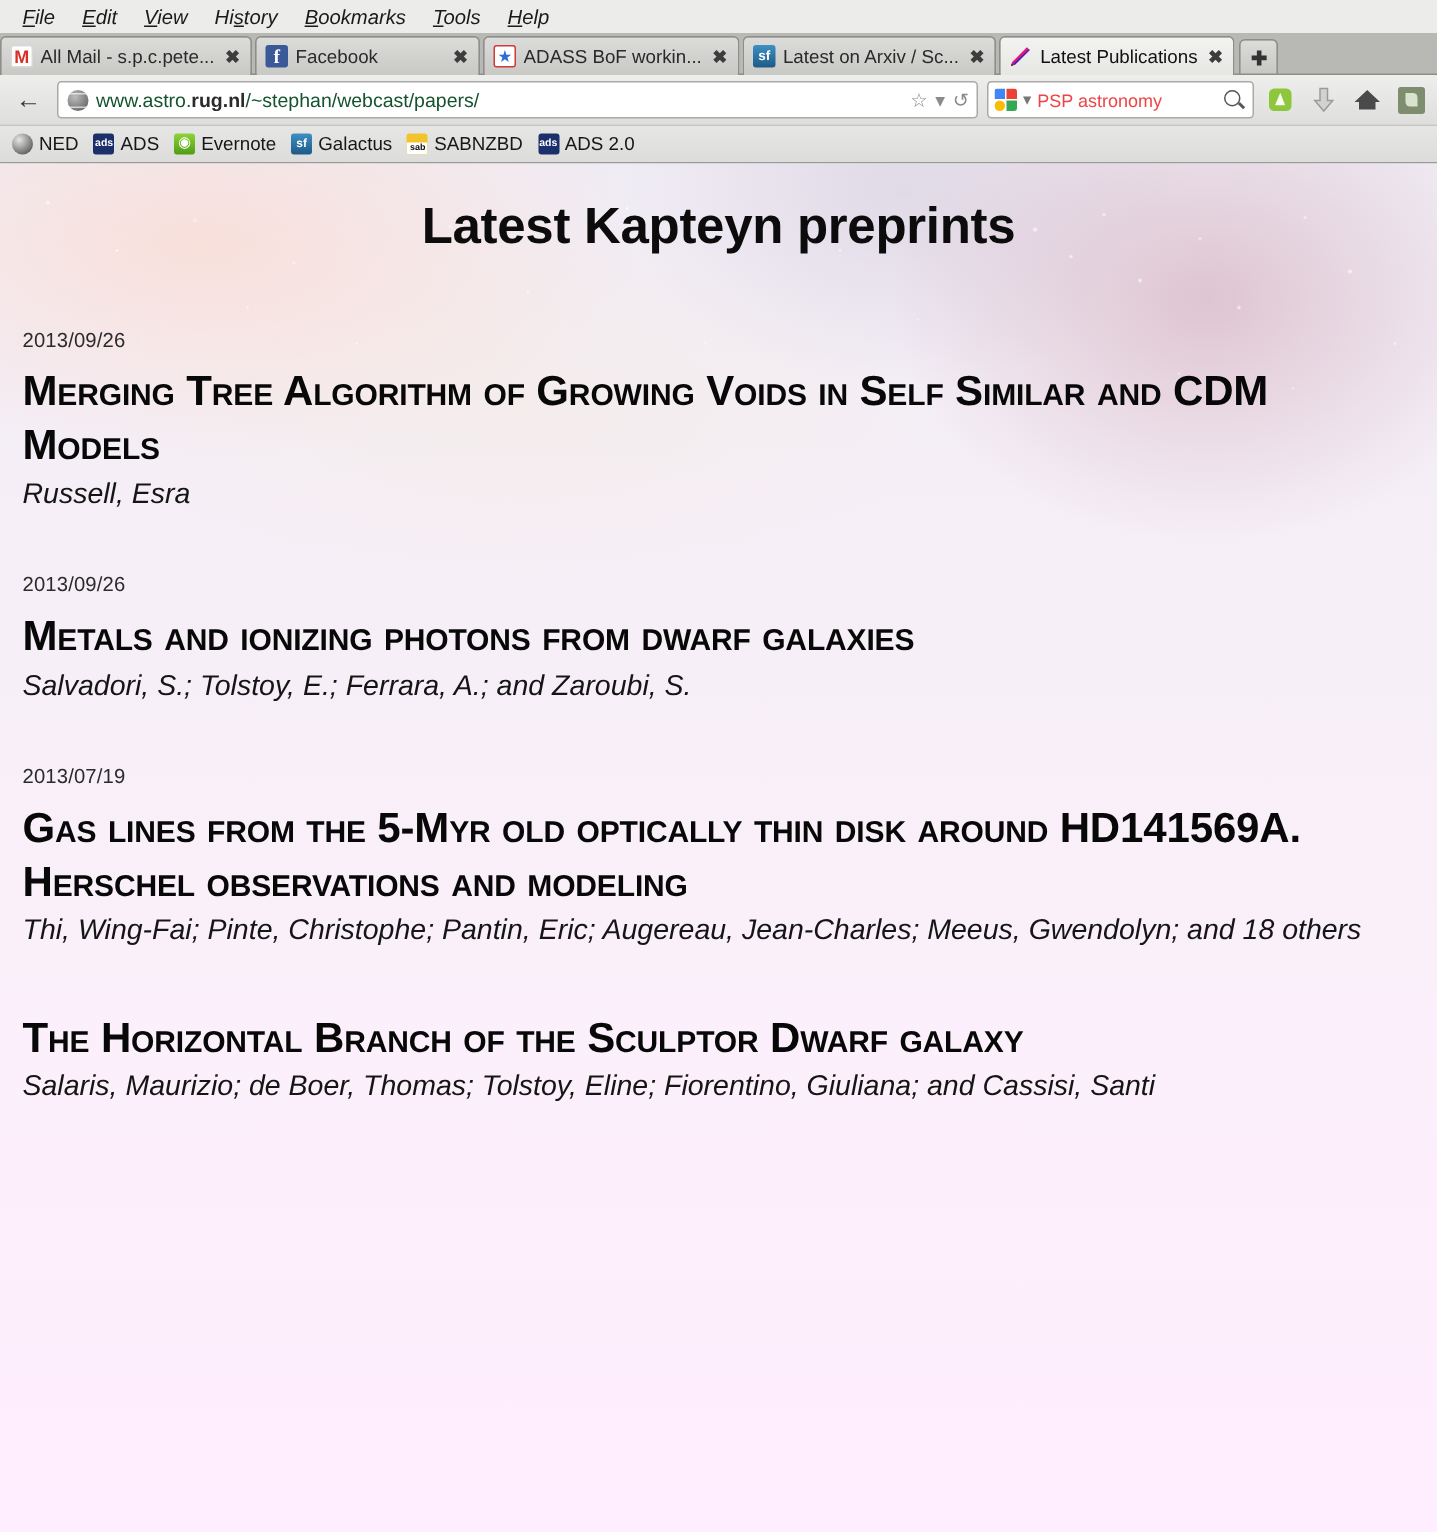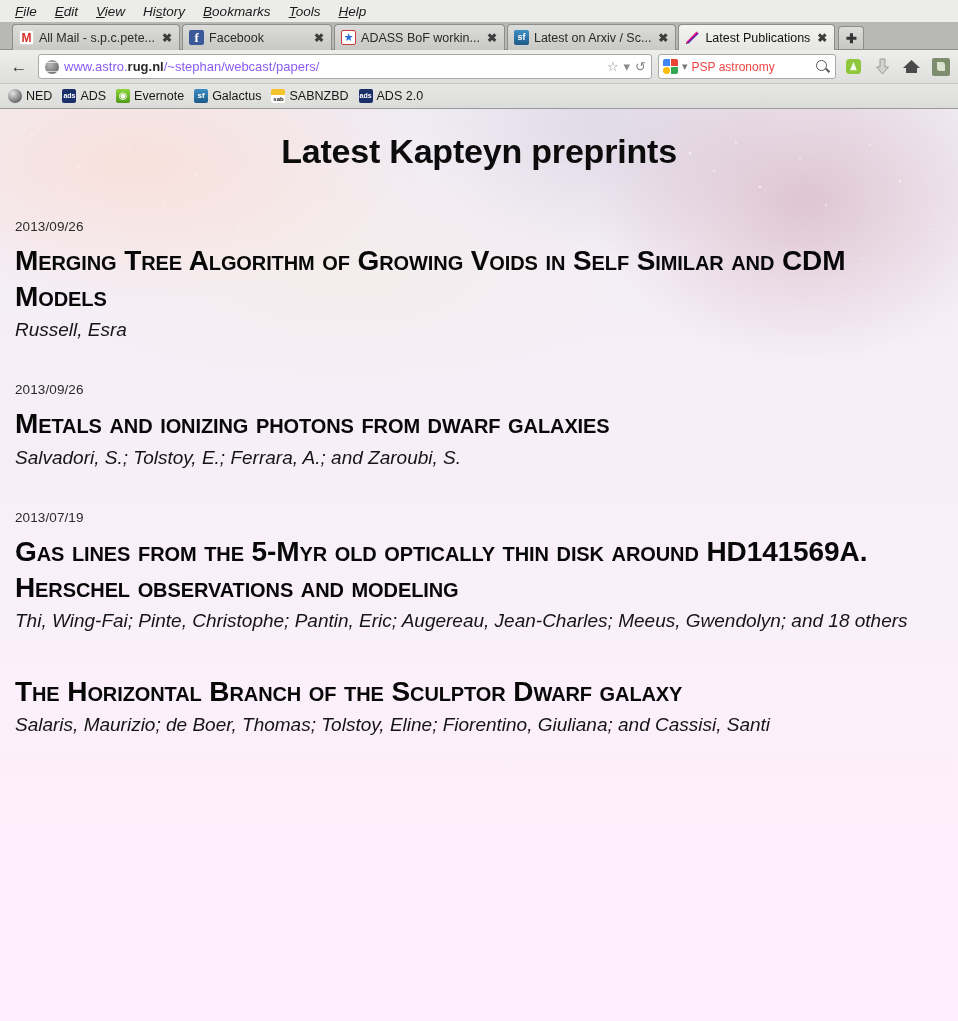--- a/index.html
+++ b/index.html
@@ -34,21 +34,21 @@
     font-style: italic;
   }
   .menu-item .mn { text-decoration: underline; }
 
   
   #tabstrip {
     height: 28px;
     display: flex;
     align-items: flex-end;
     background: #b8b8b4;
-    padding-left: 12px;
+    padding-left: 0;
     position: relative;
   }
   #tabstrip::after{
     content:""; position:absolute; left:0; right:0; bottom:0; height:1px;
     background:#8d8d8a;
   }
   .tab {
     height: 26px;
     display: flex;
     align-items: center;
@@ -175,21 +175,21 @@
   }
   #urltext {
     flex: 1 1 auto;
     font-size: 13px;
     color: #9a9a9a;
     white-space: nowrap;
     overflow: hidden;
     min-width: 0;
   }
   #urltext .host { color: #2b2b2b; font-weight: bold; }
-  #urltext .sub  { color: #8b5cf6; }
+  #urltext .sub  { color: #14532d; }
   .urlicons { display:flex; align-items:center; gap:5px; flex:0 0 auto; }
   .urlicons .ic { font-size: 13px; color: #8b8b8b; line-height:1; }
 
   #searchbox {
     width: 178px;
     height: 25px;
     background: #fff;
     border: 1px solid #a9a9a7;
     border-radius: 3px;
     display: flex;

